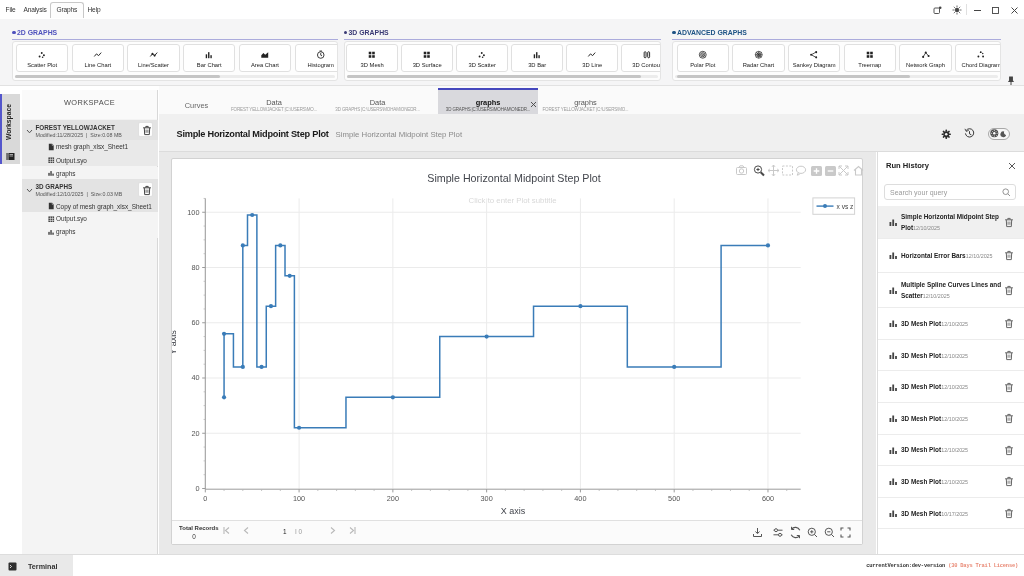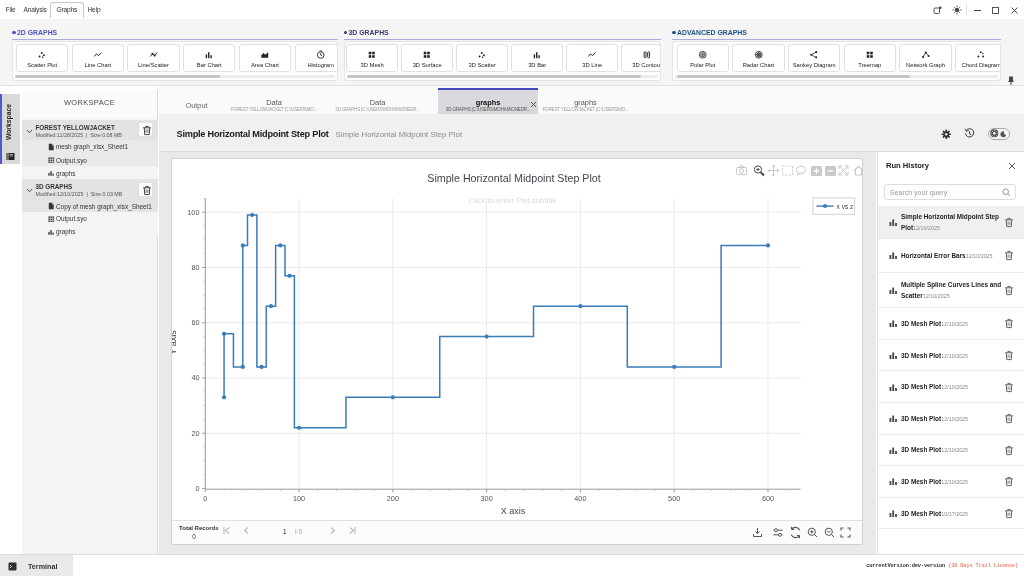--- a/index.html
+++ b/index.html
@@ -406,21 +406,21 @@
           </g>
         </svg>
         <div class="wtxt" style="top:2.8px">graphs</div>
       </div>
 
   </div>
 
   <div id="tabbar">
     <div id="activetab"></div>
     <div class="tab" style="left:6px;width:63px">
-        <div class="tabt" style="top:15px;color:#666">Output</div>
+        <div class="tabt" style="top:15px;color:#666">Curves</div>
       </div>
     <div class="tab" style="left:69px;width:92px">
         <div class="tabt" style="color:#555">Data</div>
         <div class="tabs">FOREST YELLOWJACKET |C:\USERS\MO...</div>
       </div>
     <div class="tab" style="left:158px;width:121px">
         <div class="tabt" style="color:#555">Data</div>
         <div class="tabs">3D GRAPHS |C:\USERS\MOHAM\ONEDR...</div>
       </div>
     <div class="tab" style="left:279px;width:100px">

